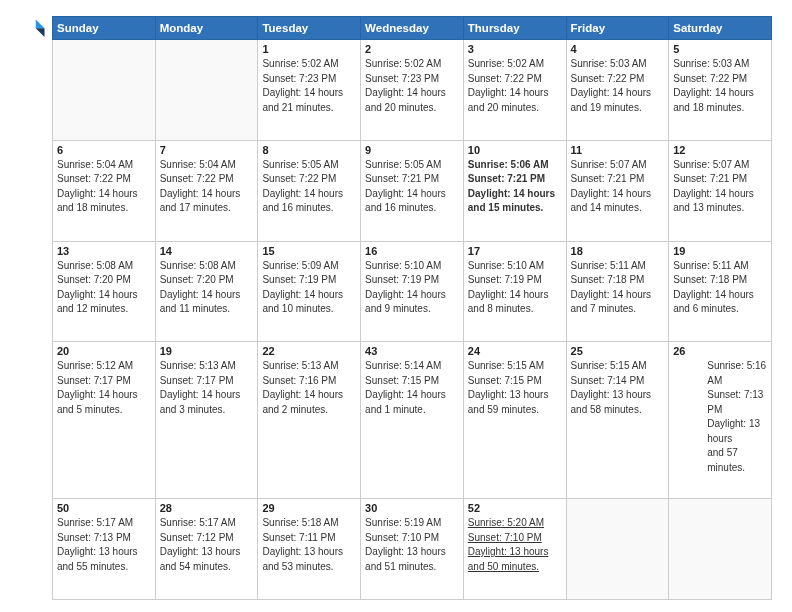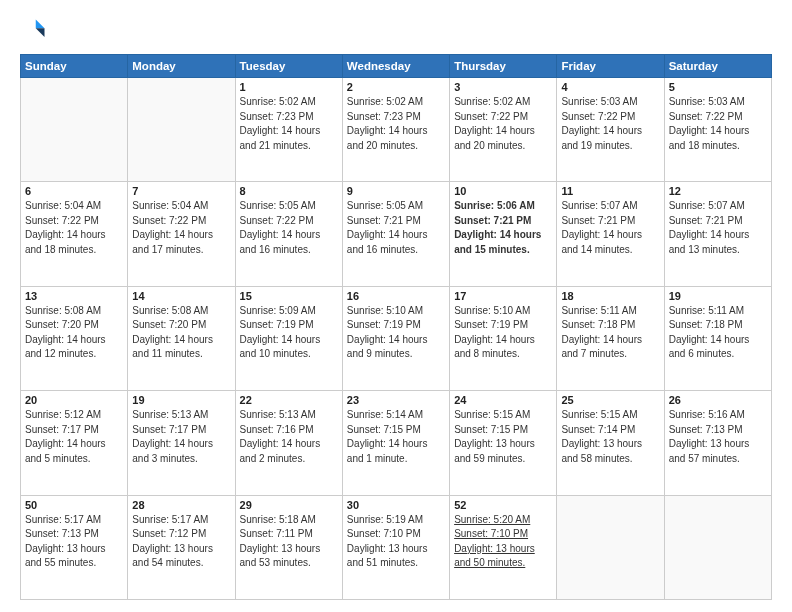--- a/index.html
+++ b/index.html
@@ -8,21 +8,21 @@
       background: #fff;
       width: 792px;
       height: 612px;
       overflow: hidden;
     }
     .page {
       width: 792px;
       height: 612px;
       padding: 16px 20px 12px 20px;
       display: flex;
-      flex-direction: column;
+      flex-direction: row;
     }
     .header {
       display: flex;
       justify-content: space-between;
       align-items: flex-start;
       margin-bottom: 10px;
     }
     .logo {
       display: flex;
       align-items: center;
@@ -285,21 +285,21 @@
 and 3 minutes.</div>
           </td>
           <td>
             <div class="day-num">22</div>
             <div class="day-info" style="white-space: pre-line;">Sunrise: 5:13 AM
 Sunset: 7:16 PM
 Daylight: 14 hours
 and 2 minutes.</div>
           </td>
           <td>
-            <div class="day-num">23</div>
+            <div class="day-num">43</div>
             <div class="day-info" style="white-space: pre-line;">Sunrise: 5:14 AM
 Sunset: 7:15 PM
 Daylight: 14 hours
 and 1 minute.</div>
           </td>
           <td>
             <div class="day-num">24</div>
             <div class="day-info" style="white-space: pre-line;">Sunrise: 5:15 AM
 Sunset: 7:15 PM
 Daylight: 13 hours
@@ -307,21 +307,21 @@
           </td>
           <td>
             <div class="day-num">25</div>
             <div class="day-info" style="white-space: pre-line;">Sunrise: 5:15 AM
 Sunset: 7:14 PM
 Daylight: 13 hours
 and 58 minutes.</div>
           </td>
           <td>
             <div class="day-num">26</div>
-            <div class="day-info" style="white-space: pre-line;">Sunrise: 5:16 AM
+            <div class="day-info" style="white-space: pre-line; margin-left: 34px;">Sunrise: 5:16 AM
 Sunset: 7:13 PM
 Daylight: 13 hours
 and 57 minutes.</div>
           </td>
         </tr>
         <tr>
           <td>
             <div class="day-num">50</div>
             <div class="day-info" style="white-space: pre-line;">Sunrise: 5:17 AM
 Sunset: 7:13 PM

